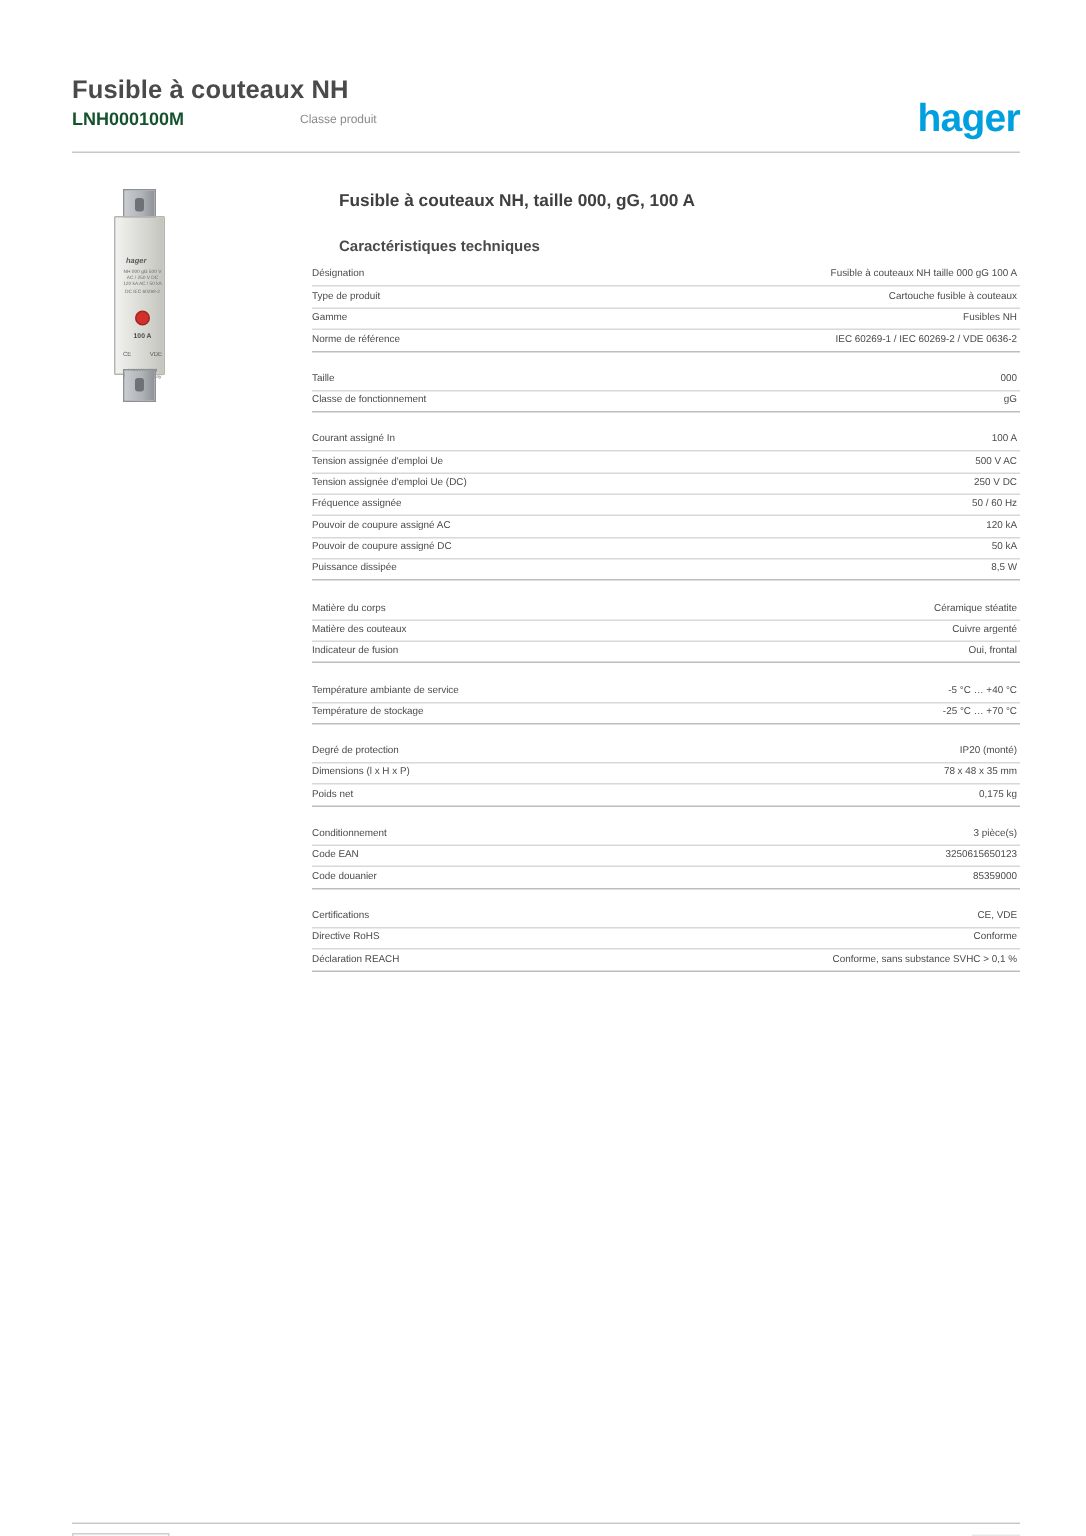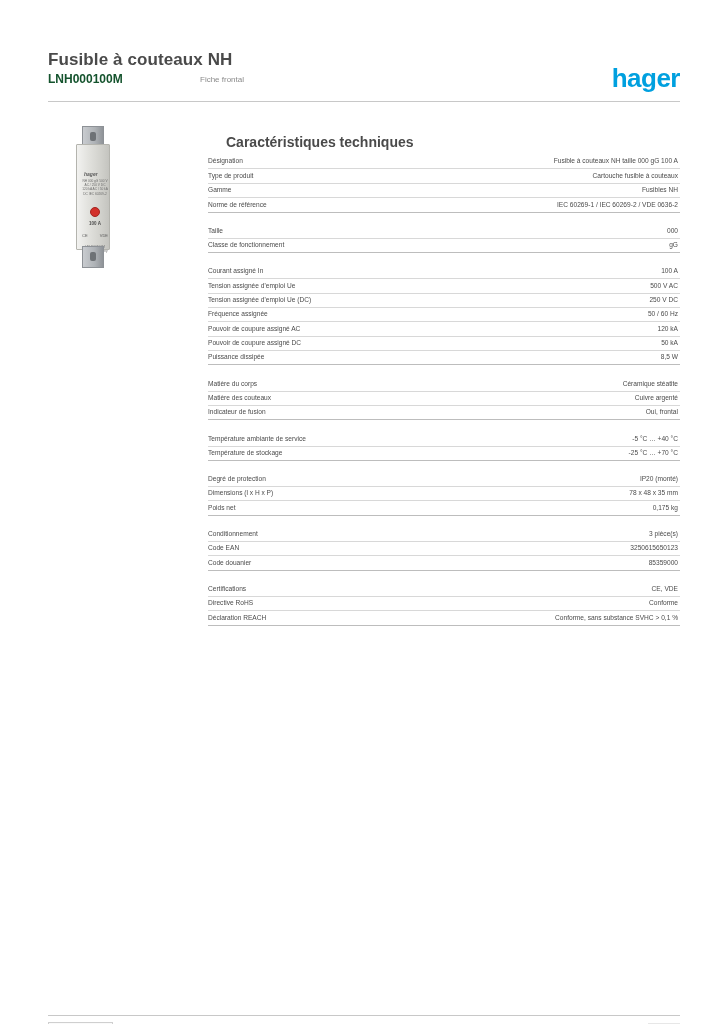--- a/index.html
+++ b/index.html
@@ -196,21 +196,21 @@
     width: 472px;
   }
   .main-title {
     font-size: 11.5px;
     font-weight: bold;
     color: #3f3f3f;
     line-height: 16px;
     margin: 6px 0 0 18px;
   }
   .section-title {
-    font-size: 14px;
+    font-size: 10px;
     font-weight: bold;
     color: #4a4a4a;
     line-height: 13px;
     margin: 16px 0 6px 18px;
   }
 
   table.spec {
     width: 472px;
     border-collapse: collapse;
     font-size: 6.6px;
@@ -291,21 +291,21 @@
   }
 </style>
 </head>
 <body>
 
 <div class="page">
 
   <div class="header">
     <div class="doc-title">Fusible à couteaux NH</div>
     <div class="doc-subtitle">LNH000100M</div>
-    <div class="doc-ref">Fiche frontal</div>
+    <div class="doc-ref">Classe produit</div>
     <div class="brand">hager</div>
   </div>
   <div class="header-rule"></div>
 
   <div class="product-figure">
     <div class="fuse">
       <div class="fuse-blade-top">
         <div class="fuse-hole top"></div>
       </div>
       <div class="fuse-body">
@@ -323,20 +323,21 @@
         <div class="fuse-footer">LNH000100M
 Made in Germany</div>
       </div>
       <div class="fuse-blade-bottom">
         <div class="fuse-hole bottom"></div>
       </div>
     </div>
   </div>
 
   <div class="main">
+    <div class="main-title">Fusible à couteaux NH, taille 000, gG, 100 A</div>
     <div class="section-title">Caractéristiques techniques</div>
     <table class="spec">
       <tbody id="spec-body">
           <tr class="thin">
             <td class="label">Désignation</td>
             <td class="value">Fusible à couteaux NH taille 000 gG 100 A</td>
           </tr>
           <tr class="thin">
             <td class="label">Type de produit</td>
             <td class="value">Cartouche fusible à couteaux</td>

